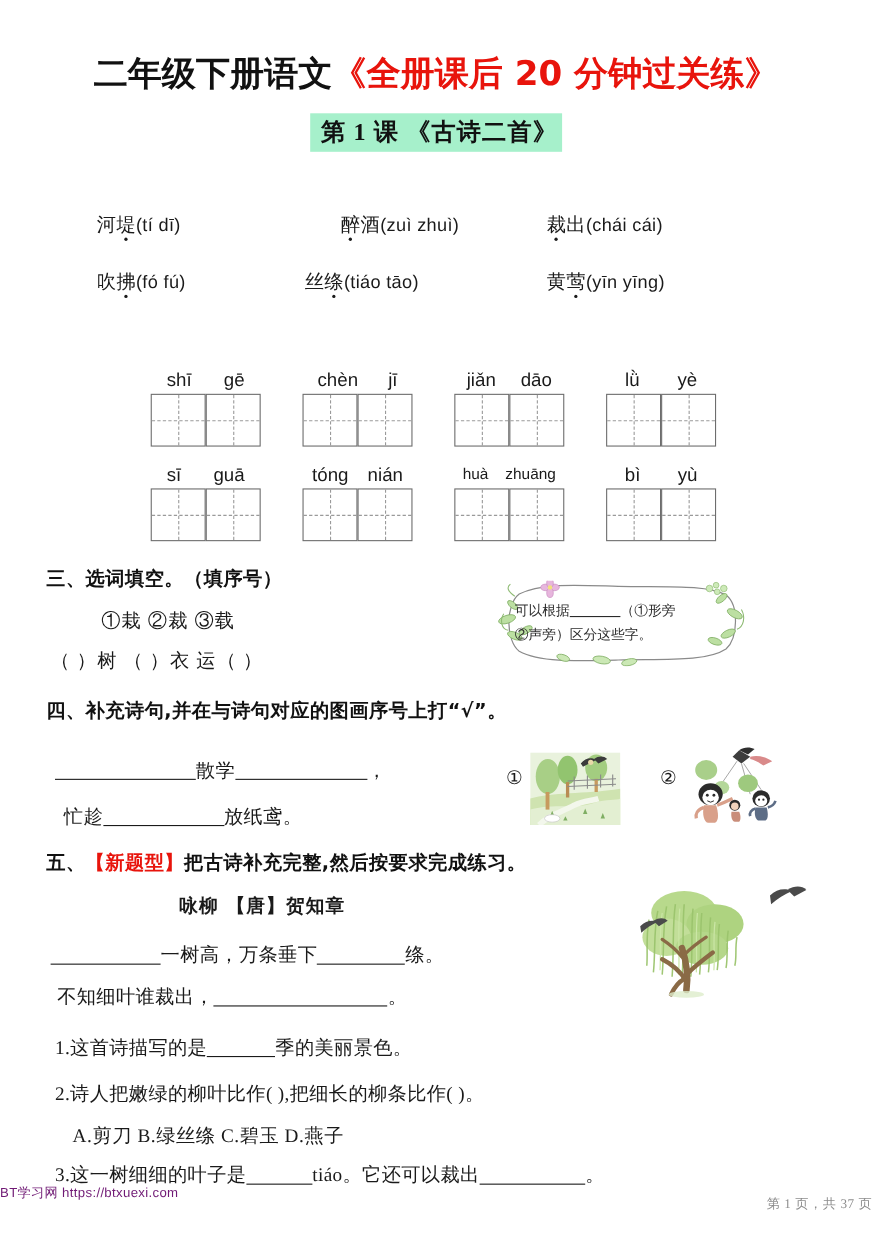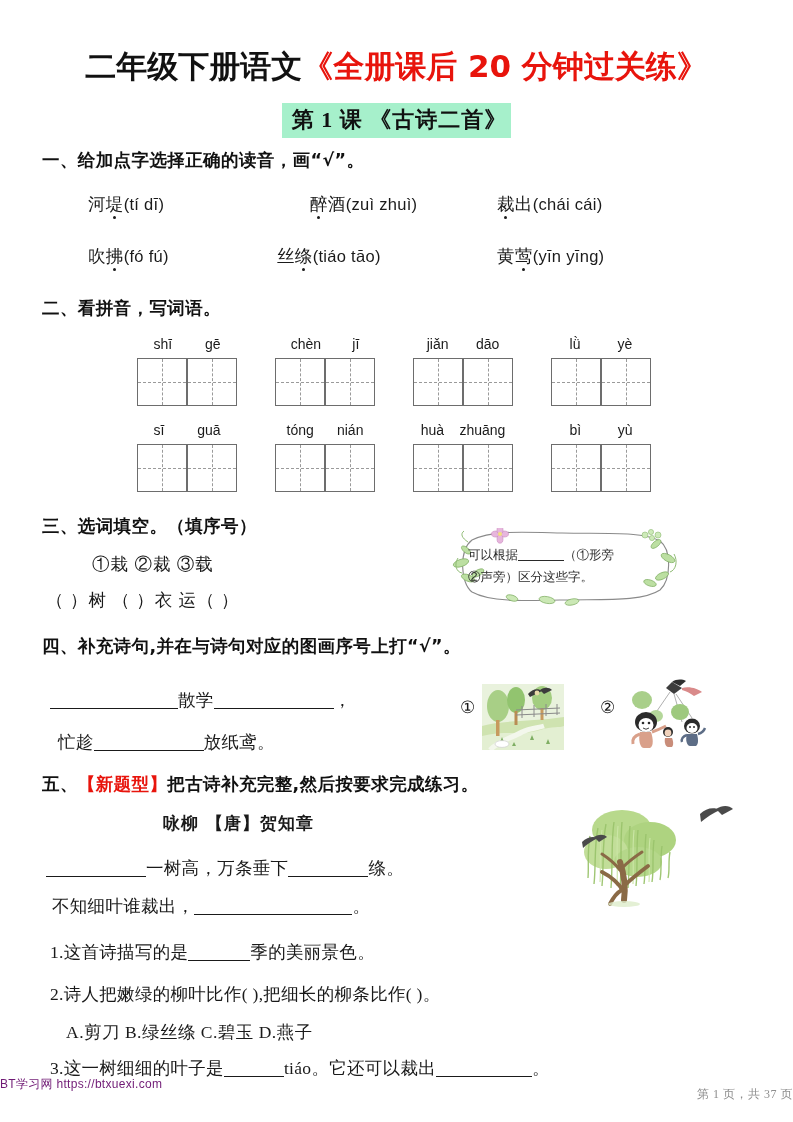--- a/index.html
+++ b/index.html
@@ -95,21 +95,21 @@
 
   
   .grid-item { position: absolute; }
   .grid-py {
     position: absolute;
     top: 0; left: 0;
     width: 100px;
     display: flex;
     justify-content: space-around;
     font-family: "Liberation Sans", sans-serif;
-    font-size: 14px;
+    font-size: 17px;
     color: #1a1a1a;
     white-space: nowrap;
   }
   .grid-py span { display: inline-block; }
   .tianzi {
     position: absolute;
     top: 22px; left: 0;
     width: 100px;
     height: 48px;
     display: flex;
@@ -206,21 +206,20 @@
 <div class="page">
 
   <div class="main-title">
     <span class="blk">二年级下册语文</span><span class="red">《全册课后 20 分钟过关练》</span>
   </div>
 
   <div class="lesson-title-wrap">
     <span class="lesson-title">第 1 课 《古诗二首》</span>
   </div>
 
-  <div class="sec-head" style="left:42px; top:148px;">一、给加点字选择正确的读音，画“√”。</div>
 
   <div class="body-line" style="left:88px; top:192px;">
     河<span class="dotchar">堤</span><span class="py">(tí   dī)</span>
   </div>
   <div class="body-line" style="left:270px; top:192px;padding-left:40px;">
     <span class="dotchar">醉</span>酒<span class="py">(zuì   zhuì)</span>
   </div>
   <div class="body-line" style="left:497px; top:192px;">
     <span class="dotchar">裁</span>出<span class="py">(chái   cái)</span>
   </div>
@@ -228,21 +227,20 @@
   <div class="body-line" style="left:88px; top:244px;">
     吹<span class="dotchar">拂</span><span class="py">(fó   fú)</span>
   </div>
   <div class="body-line" style="left:277px; top:244px;">
     丝<span class="dotchar">绦</span><span class="py">(tiáo   tāo)</span>
   </div>
   <div class="body-line" style="left:497px; top:244px;">
     黄<span class="dotchar">莺</span><span class="py">(yīn   yīng)</span>
   </div>
 
-  <div class="sec-head" style="left:42px; top:296px;">二、看拼音，写词语。</div>
 
   <div class="grid-item" style="left:137px; top:336px;">
     <div class="grid-py">
       <span>shī</span>
         <span>gē</span>
     </div>
     <div class="tianzi">
         <div class="tz-cell"></div>
         <div class="tz-cell"></div>
       </div>

